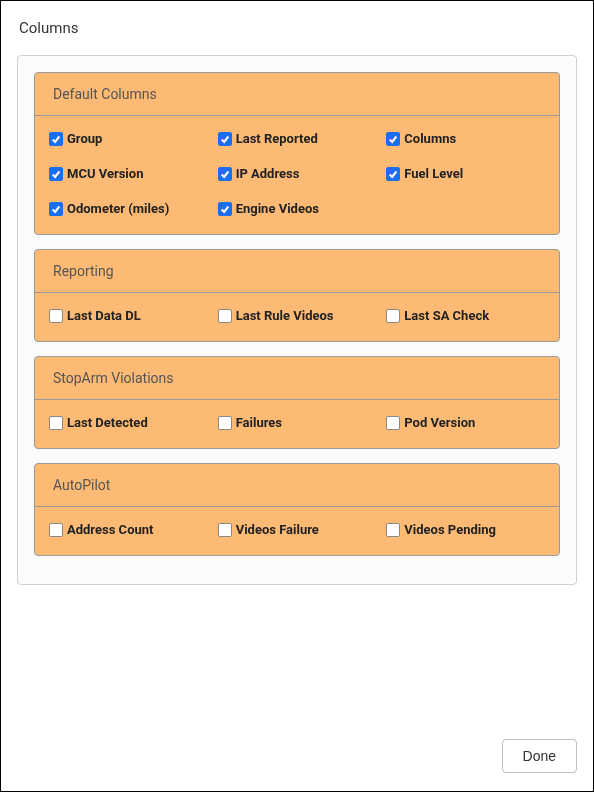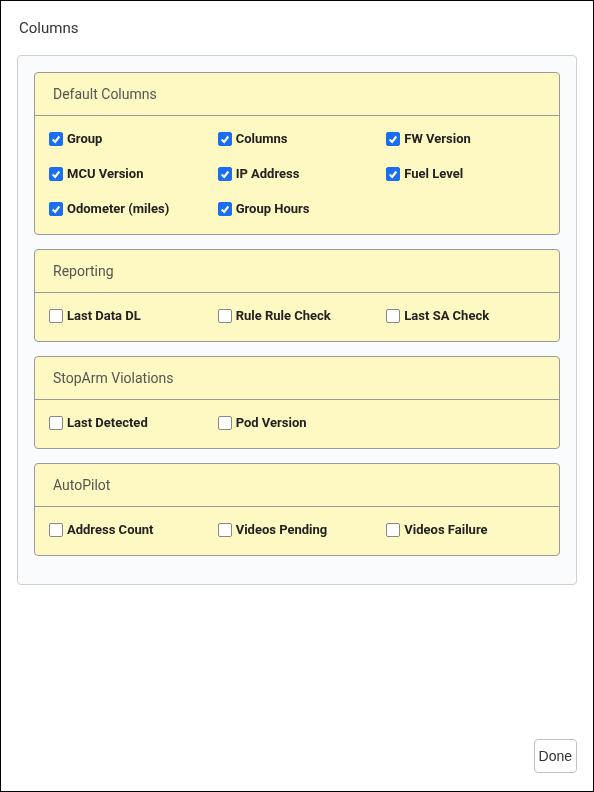--- a/index.html
+++ b/index.html
@@ -21,21 +21,21 @@
     }
     .content-panel {
       border: 1px solid #d0d0d0;
       border-radius: 4px;
       background: #fafbfc;
       padding: 16px;
     }
     .section {
       border: 1px solid #9a9a9a;
       border-radius: 4px;
-      background: #fef9c3;
+      background: #fdba74;
       margin-bottom: 14px;
     }
     .section:last-child { margin-bottom: 12px; }
     .section-header {
       padding: 13px 18px;
       font-size: 14px;
       color: #555;
       border-bottom: 1px solid #9a9a9a;
     }
     .section-body {
@@ -83,21 +83,21 @@
     }
     .footer {
       position: absolute;
       bottom: 18px;
       right: 16px;
     }
     .done-btn {
       border: 1px solid #c0c0c0;
       background: #fff;
       border-radius: 4px;
-      padding: 8px 4px;
+      padding: 8px 20px;
       font-size: 14px;
       color: #333;
       cursor: pointer;
     }
   </style>
 </head>
 <body>
 
 <div class="dialog-title">Columns</div>
 
@@ -112,36 +112,36 @@
             </svg>
           </span>
           <span class="check-label">Group</span>
         </div>
         <div class="check-item">
           <span class="check-box checked">
             <svg viewBox="0 0 12 12">
               <polyline points="2,6.5 5,9.5 10,3"></polyline>
             </svg>
           </span>
+          <span class="check-label">Last Reported</span>
+        </div>
+        <div class="check-item">
+          <span class="check-box checked">
+            <svg viewBox="0 0 12 12">
+              <polyline points="2,6.5 5,9.5 10,3"></polyline>
+            </svg>
+          </span>
           <span class="check-label">Columns</span>
         </div>
         <div class="check-item">
           <span class="check-box checked">
             <svg viewBox="0 0 12 12">
               <polyline points="2,6.5 5,9.5 10,3"></polyline>
             </svg>
           </span>
-          <span class="check-label">FW Version</span>
-        </div>
-        <div class="check-item">
-          <span class="check-box checked">
-            <svg viewBox="0 0 12 12">
-              <polyline points="2,6.5 5,9.5 10,3"></polyline>
-            </svg>
-          </span>
           <span class="check-label">MCU Version</span>
         </div>
         <div class="check-item">
           <span class="check-box checked">
             <svg viewBox="0 0 12 12">
               <polyline points="2,6.5 5,9.5 10,3"></polyline>
             </svg>
           </span>
           <span class="check-label">IP Address</span>
         </div>
@@ -160,68 +160,72 @@
             </svg>
           </span>
           <span class="check-label">Odometer (miles)</span>
         </div>
         <div class="check-item">
           <span class="check-box checked">
             <svg viewBox="0 0 12 12">
               <polyline points="2,6.5 5,9.5 10,3"></polyline>
             </svg>
           </span>
-          <span class="check-label">Group Hours</span>
+          <span class="check-label">Engine Videos</span>
         </div>
       </div>
     </div>
     <div class="section">
       <div class="section-header">Reporting</div>
       <div class="section-body">
         <div class="check-item">
           <span class="check-box"></span>
           <span class="check-label">Last Data DL</span>
         </div>
         <div class="check-item">
           <span class="check-box"></span>
-          <span class="check-label">Rule Rule Check</span>
+          <span class="check-label">Last Rule Videos</span>
         </div>
         <div class="check-item">
           <span class="check-box"></span>
           <span class="check-label">Last SA Check</span>
         </div>
       </div>
     </div>
     <div class="section">
       <div class="section-header">StopArm Violations</div>
       <div class="section-body">
         <div class="check-item">
           <span class="check-box"></span>
           <span class="check-label">Last Detected</span>
         </div>
         <div class="check-item">
           <span class="check-box"></span>
+          <span class="check-label">Failures</span>
+        </div>
+        <div class="check-item">
+          <span class="check-box"></span>
           <span class="check-label">Pod Version</span>
         </div>
       </div>
     </div>
     <div class="section">
       <div class="section-header">AutoPilot</div>
       <div class="section-body">
         <div class="check-item">
           <span class="check-box"></span>
           <span class="check-label">Address Count</span>
         </div>
         <div class="check-item">
           <span class="check-box"></span>
+          <span class="check-label">Videos Failure</span>
+        </div>
+        <div class="check-item">
+          <span class="check-box"></span>
           <span class="check-label">Videos Pending</span>
-        </div>
-        <div class="check-item">
-          <span class="check-box"></span>
-          <span class="check-label">Videos Failure</span>
         </div>
       </div>
     </div>
   </div>
 
 <div class="footer">
   <button class="done-btn">Done</button>
 </div>
 
 </body></html>

